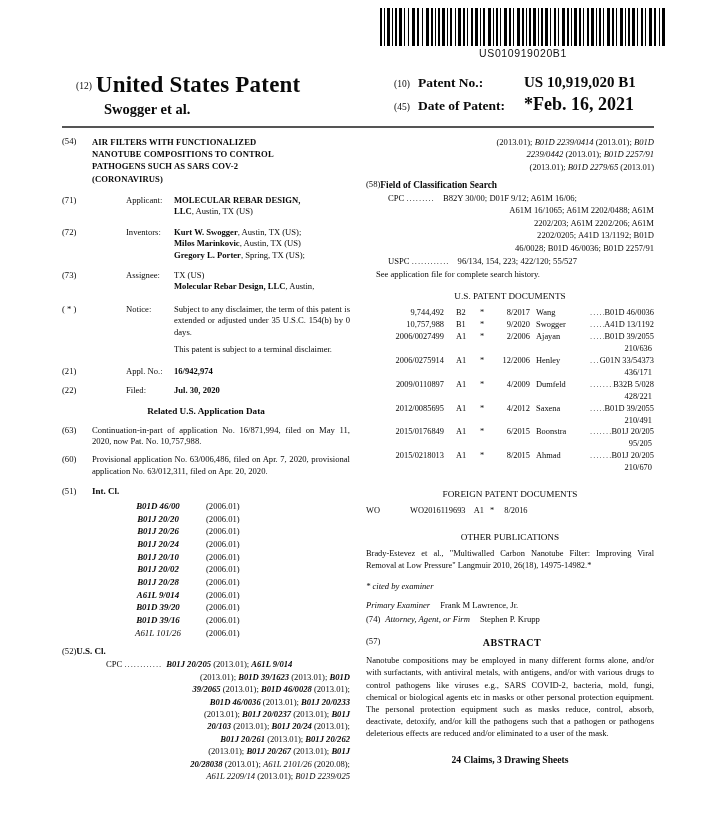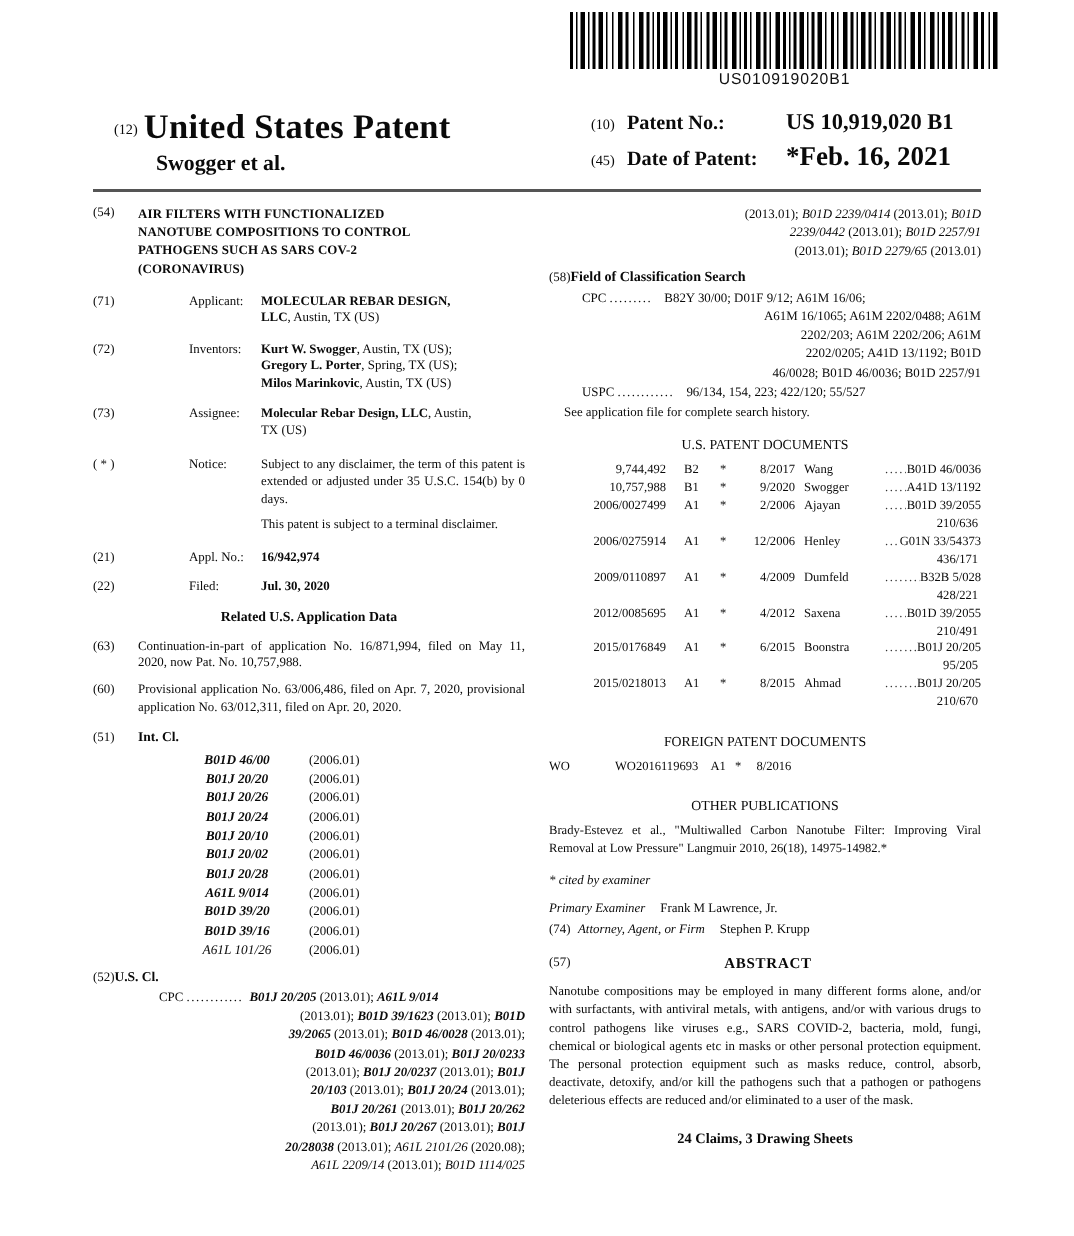--- a/index.html
+++ b/index.html
@@ -458,31 +458,31 @@
         <div class="b">MOLECULAR REBAR DESIGN,</div>
         <div><span class="b">LLC</span>, Austin, TX (US)</div>
       </div>
     </div>
 
     <div class="fld" style="margin-top:9px">
       <span class="code">(72)</span>
       <span class="lbl">Inventors:</span>
       <div class="body">
         <div><span class="b">Kurt W. Swogger</span>, Austin, TX (US);</div>
+        <div><span class="b">Milos Marinkovic</span>, Austin, TX (US)</div>
         <div><span class="b">Gregory L. Porter</span>, Spring, TX (US);</div>
-        <div><span class="b">Milos Marinkovic</span>, Austin, TX (US)</div>
       </div>
     </div>
 
     <div class="fld" style="margin-top:9px">
       <span class="code">(73)</span>
       <span class="lbl">Assignee:</span>
       <div class="body">
+        <div>TX (US)</div>
         <div><span class="b">Molecular Rebar Design, LLC</span>, Austin,</div>
-        <div>TX (US)</div>
       </div>
     </div>
 
     <div class="fld" style="margin-top:11px">
       <span class="code">( * )</span>
       <span class="lbl">Notice:</span>
       <div class="body">
         <div class="justify">Subject to any disclaimer, the term of this patent is extended or adjusted under 35 U.S.C. 154(b) by 0 days.</div>
         <div class="justify indent-para">This patent is subject to a terminal disclaimer.</div>
       </div>
@@ -577,21 +577,21 @@
           <span style="margin-left:2px"><b><i>B01J 20/205</i></b> (2013.01); <b><i>A61L 9/014</i></b></span>
         </div>
         <div>(2013.01); <b><i>B01D 39/1623</i></b> (2013.01); <b><i>B01D</i></b></div>
         <div><b><i>39/2065</i></b> (2013.01); <b><i>B01D 46/0028</i></b> (2013.01);</div>
         <div><b><i>B01D 46/0036</i></b> (2013.01); <b><i>B01J 20/0233</i></b></div>
         <div>(2013.01); <b><i>B01J 20/0237</i></b> (2013.01); <b><i>B01J</i></b></div>
         <div><b><i>20/103</i></b> (2013.01); <b><i>B01J 20/24</i></b> (2013.01);</div>
         <div><b><i>B01J 20/261</i></b> (2013.01); <b><i>B01J 20/262</i></b></div>
         <div>(2013.01); <b><i>B01J 20/267</i></b> (2013.01); <b><i>B01J</i></b></div>
         <div><b><i>20/28038</i></b> (2013.01); <i>A61L 2101/26</i> (2020.08);</div>
-        <div><i>A61L 2209/14</i> (2013.01); <i>B01D 1114/025</i></div>
+        <div><i>A61L 2209/14</i> (2013.01); <i>B01D 2239/025</i></div>
       </div>
     </div>
 
   </div>
 
   <div class="col col-right">
 
     <div class="cpc-wrap" style="margin-left:0;margin-top:0">
       <div>(2013.01); <i>B01D 2239/0414</i> (2013.01); <i>B01D</i></div>
       <div><i>2239/0442</i> (2013.01); <i>B01D 2257/91</i></div>

